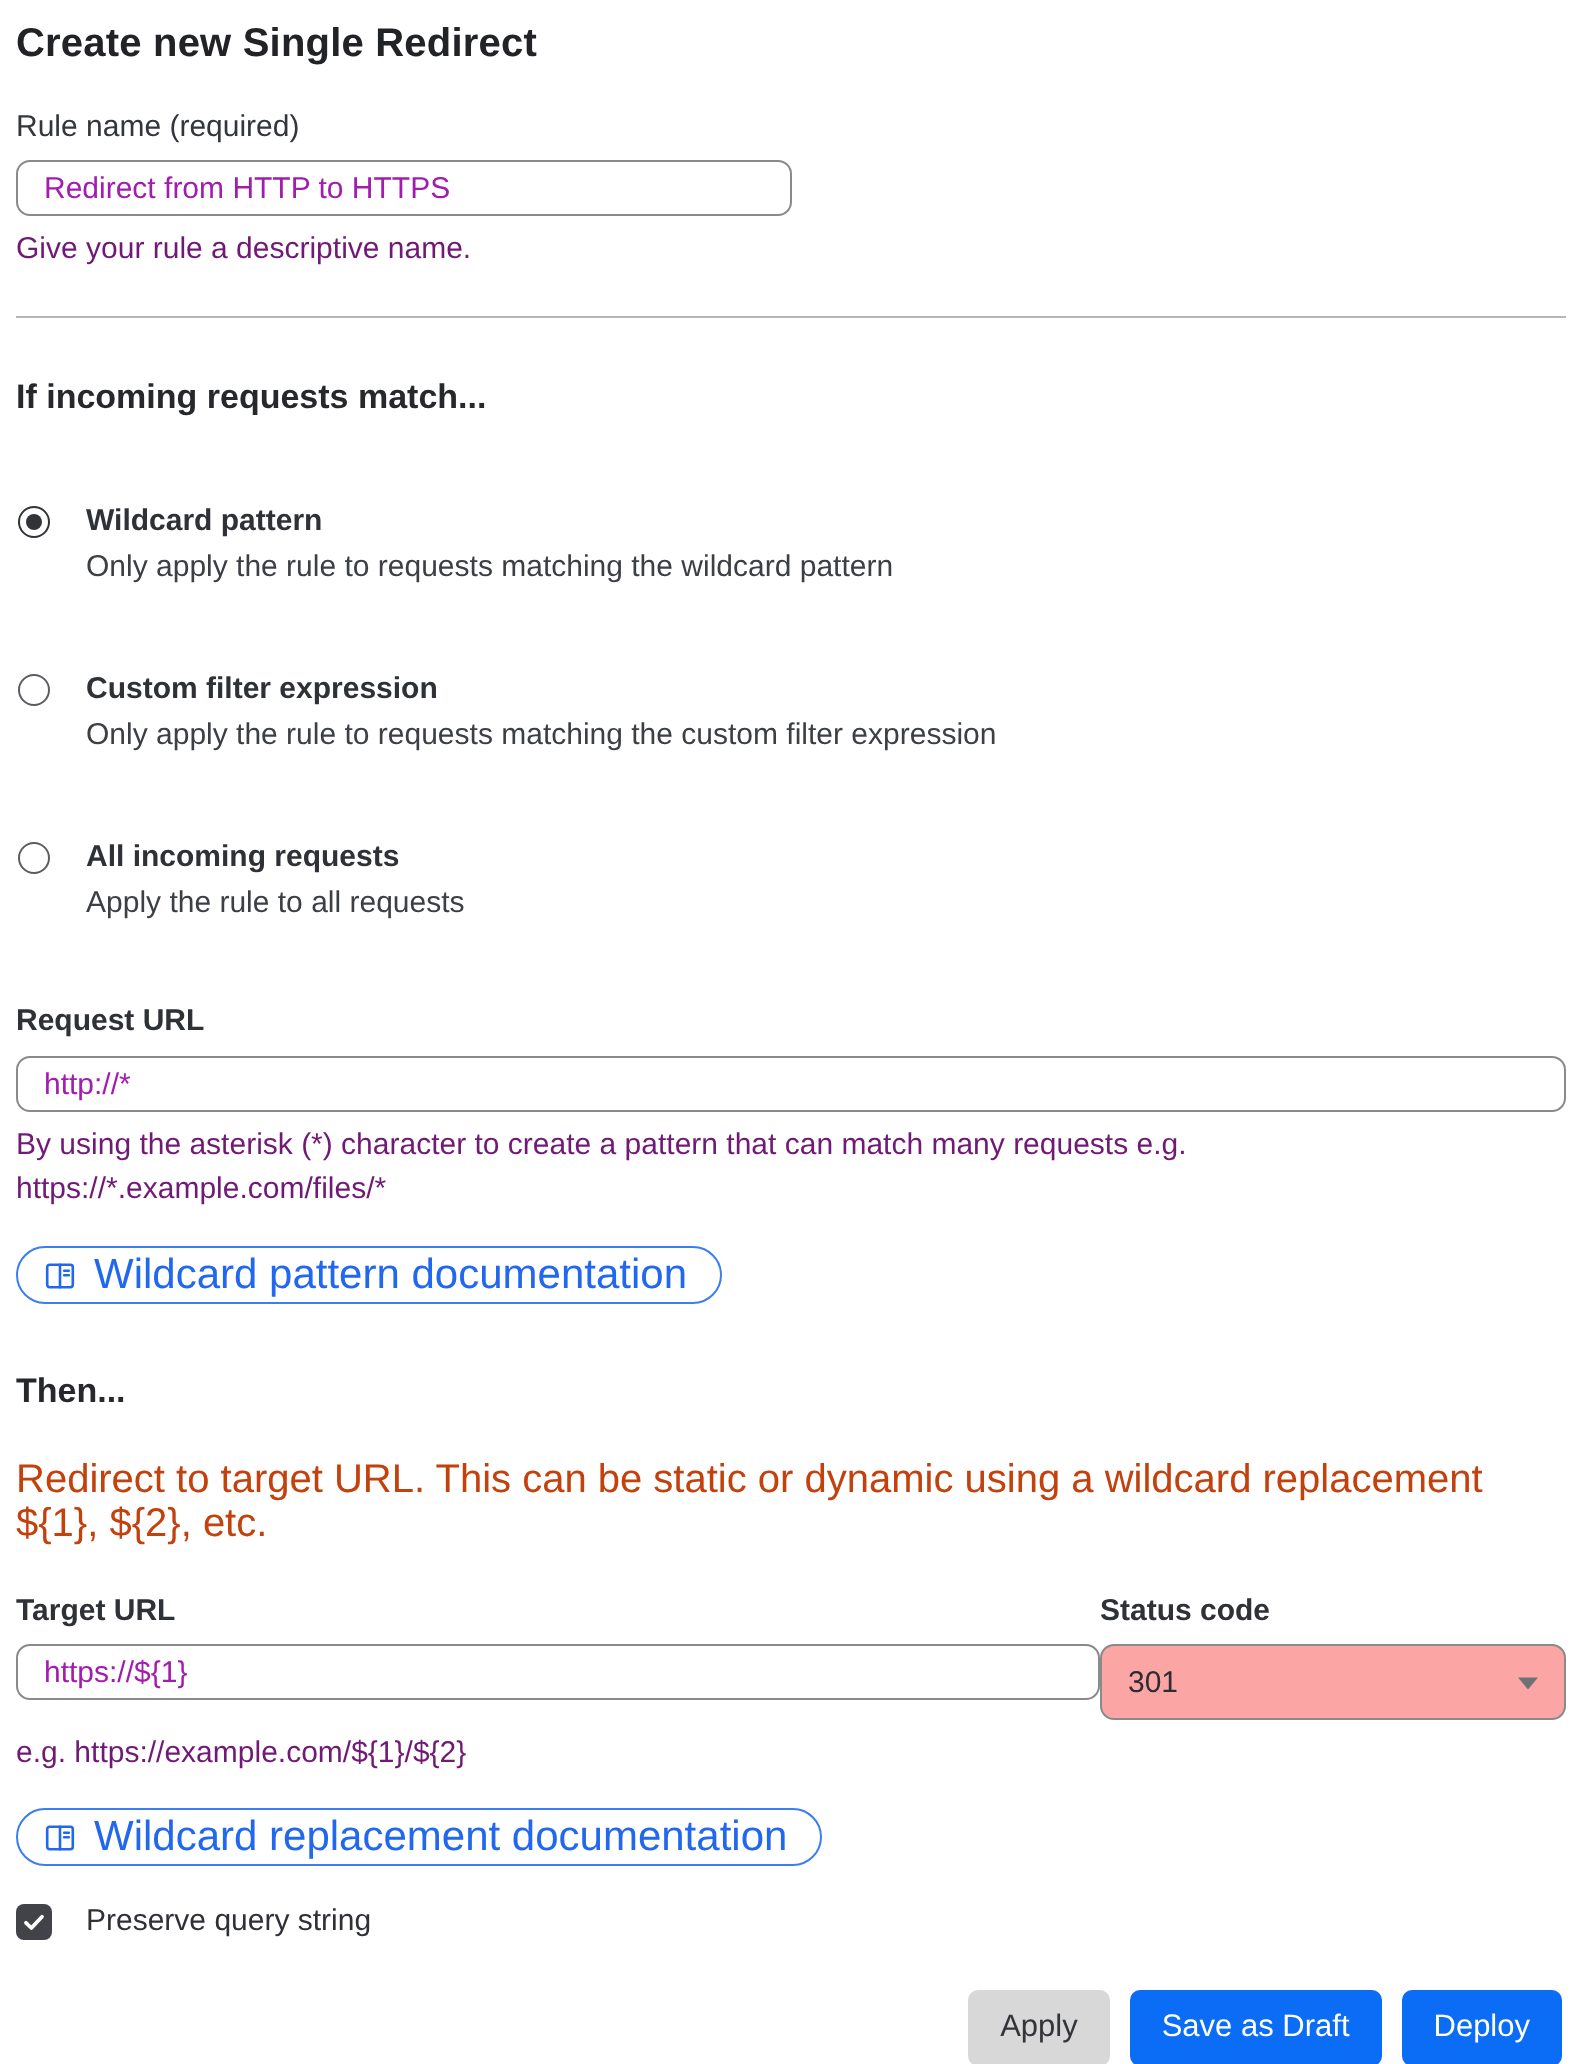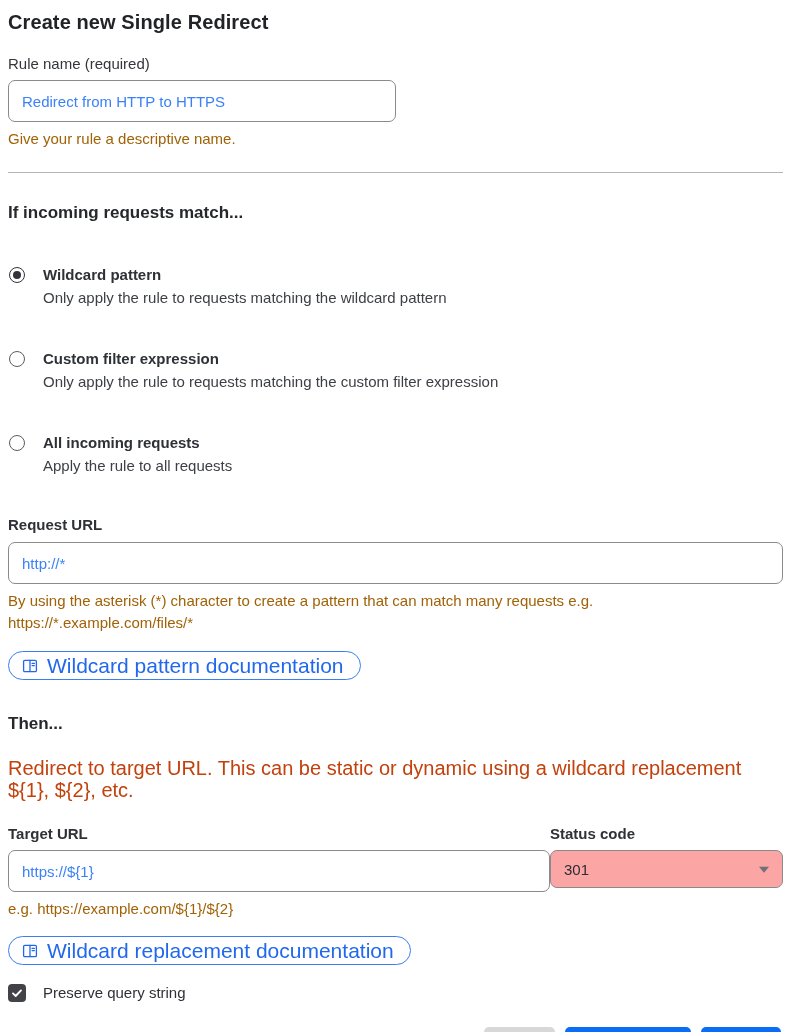--- a/index.html
+++ b/index.html
@@ -13,25 +13,25 @@
 
   h1.page-title {
     font-size: 20px; font-weight: 700; color: #222326;
     line-height: 28px; margin-top: 2px; letter-spacing: .1px;
   }
   .field-label {
     font-size: 15px; color: #33363b; line-height: 20px; display: block;
   }
   .field-label.strong { font-weight: 700; color: #2e3136; }
   .text-input {
-    display: block; height: 42px; border: 1px solid #8a8a8a; border-radius: 7px;
-    font-family: inherit; font-size: 15px; color: #3b82f6; padding: 0 13px;
+    display: block; height: 28px; border: 1px solid #8a8a8a; border-radius: 7px;
+    font-family: inherit; font-size: 15px; color: #a21caf; padding: 0 13px;
     background: #fff; outline: none; width: 100%;
   }
-  .help-text { font-size: 15px; color: #a16207; line-height: 22px; }
+  .help-text { font-size: 15px; color: #701a75; line-height: 22px; }
   .divider { border: none; border-top: 1px solid #b6b6b6; margin-top: 22px; }
 
   h2.section-heading {
     font-size: 17px; font-weight: 700; color: #26282c; line-height: 24px;
   }
 
   .radio-item { display: flex; margin-top: 40px; cursor: pointer; }
   .radio-control {
     width: 16px; height: 16px; border-radius: 50%; border: 1.6px solid #5a5d62;
     margin: 2px 0 0 1px; flex: 0 0 auto; position: relative; background: #fff;

